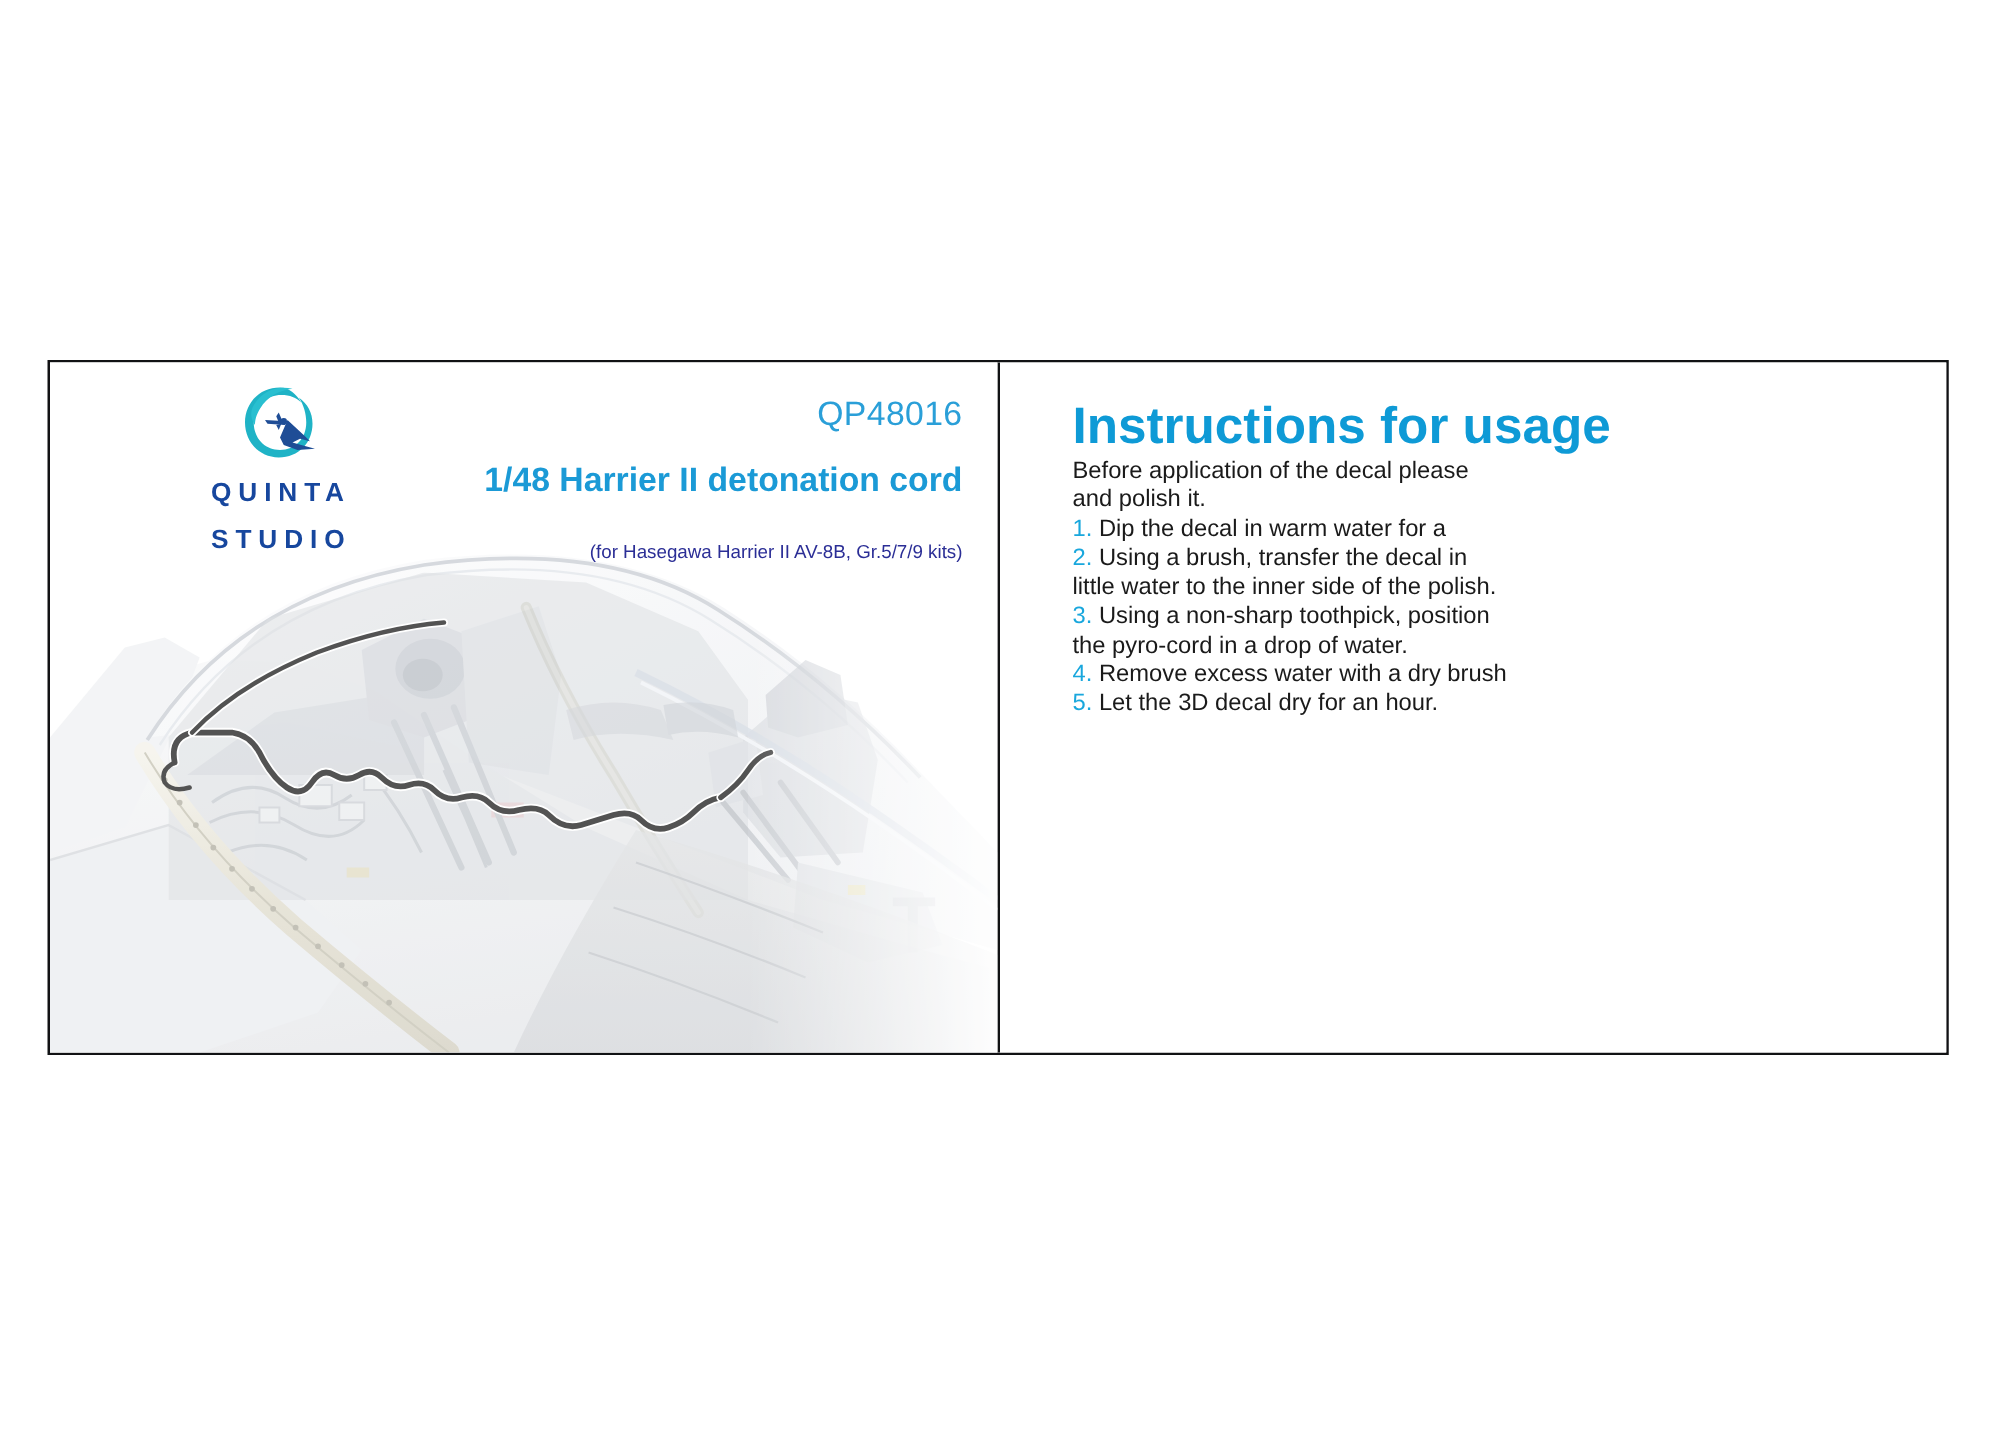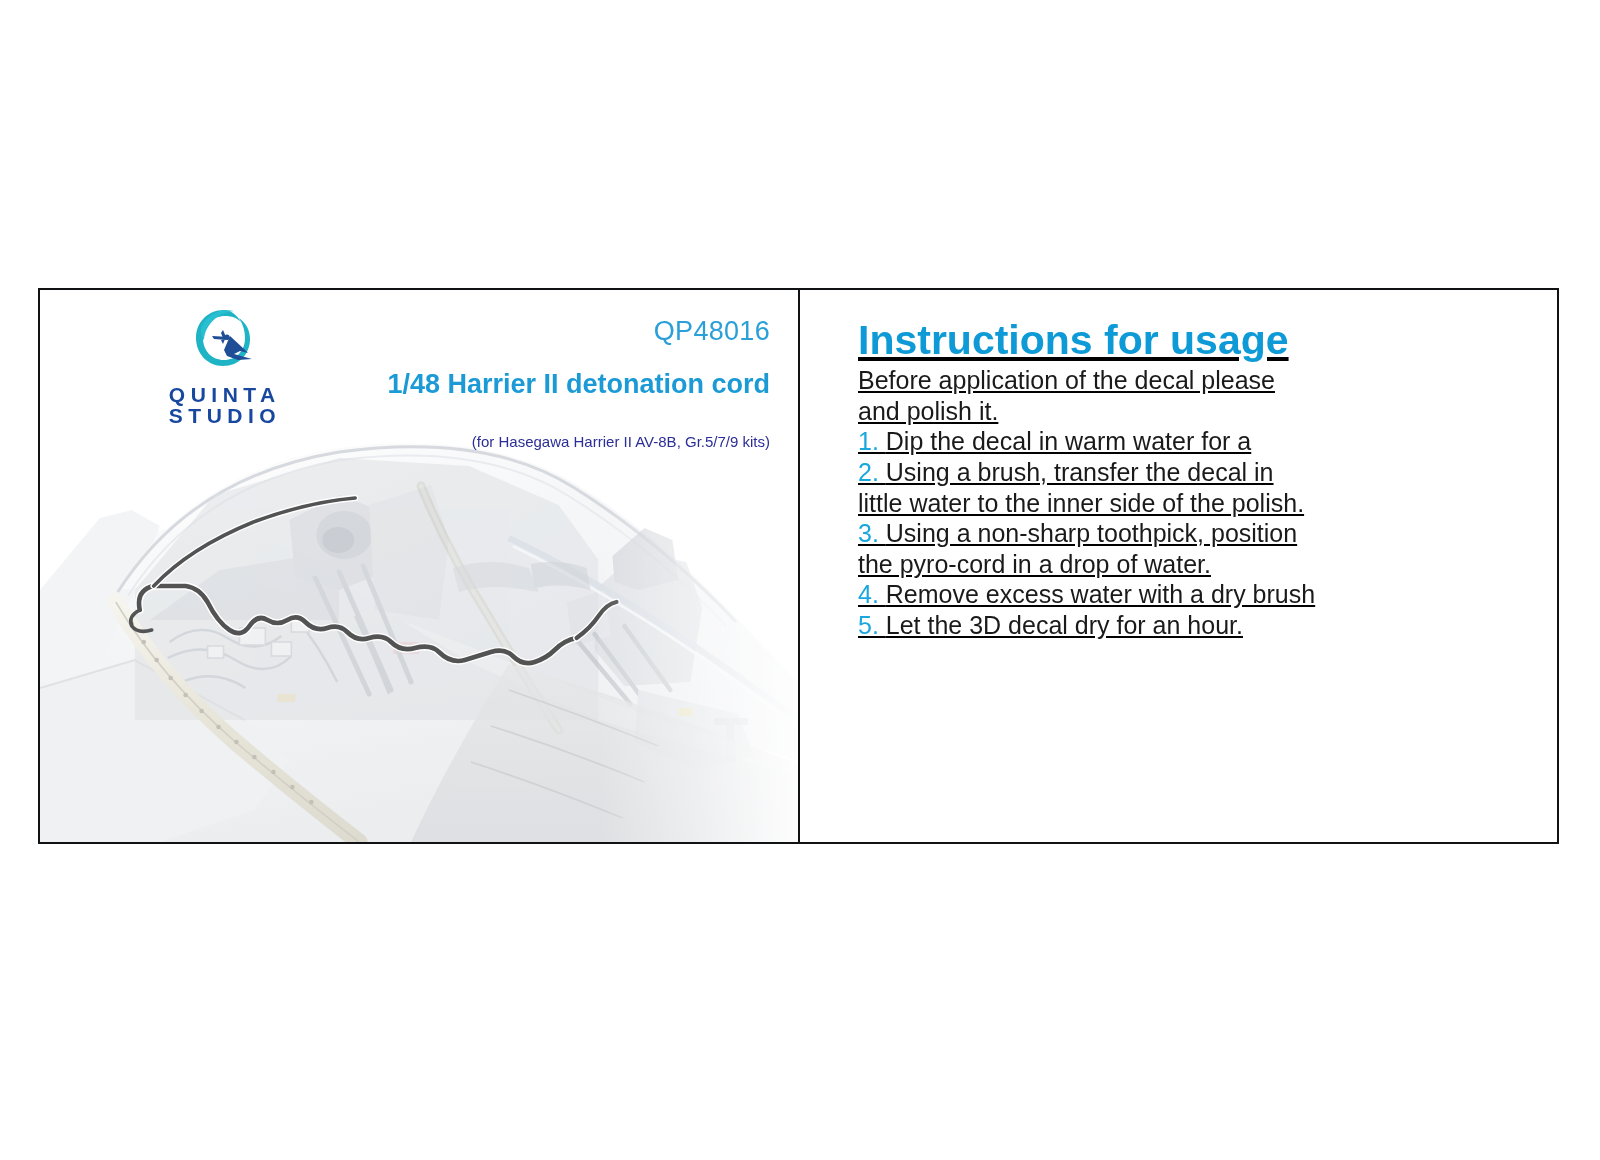--- a/index.html
+++ b/index.html
@@ -68,21 +68,21 @@
     justify-content: center;
     line-height: 1.0;
   }
   .brand-line {
     color: #17479e;
     font-weight: bold;
     font-size: 21px;
     letter-spacing: 5.5px;
     white-space: nowrap;
   }
-  .brand-line.second { margin-top: 0; }
+  .brand-line.second { margin-top: 16px; }
 
   #title-block {
     position: absolute;
     right: 28px;
     top: 26px;
     text-align: right;
     z-index: 6;
   }
   #product-code {
     color: #2a9fd8;
@@ -118,32 +118,31 @@
   #photo svg { display: block; width: 100%; height: 100%; }
 
   
   #right-panel {
     position: relative;
     flex: 1 1 auto;
     height: 100%;
     box-sizing: border-box;
     padding: 30px 24px 18px 58px;
     background: #ffffff;
-    text-decoration: underline;
   }
   #instructions-heading {
     color: #0e9ad6;
     font-size: 41px;
     line-height: 1.0;
     margin: 0 0 4px 0;
     white-space: nowrap;
   }
   .instr-line {
     color: #1a1a1a;
-    font-size: 25px;
+    font-size: 19px;
     line-height: 1.225;
     white-space: nowrap;
   }
   .step-num {
     color: #19a7dd;
   }
 </style>
 </head>
 <body>
 

